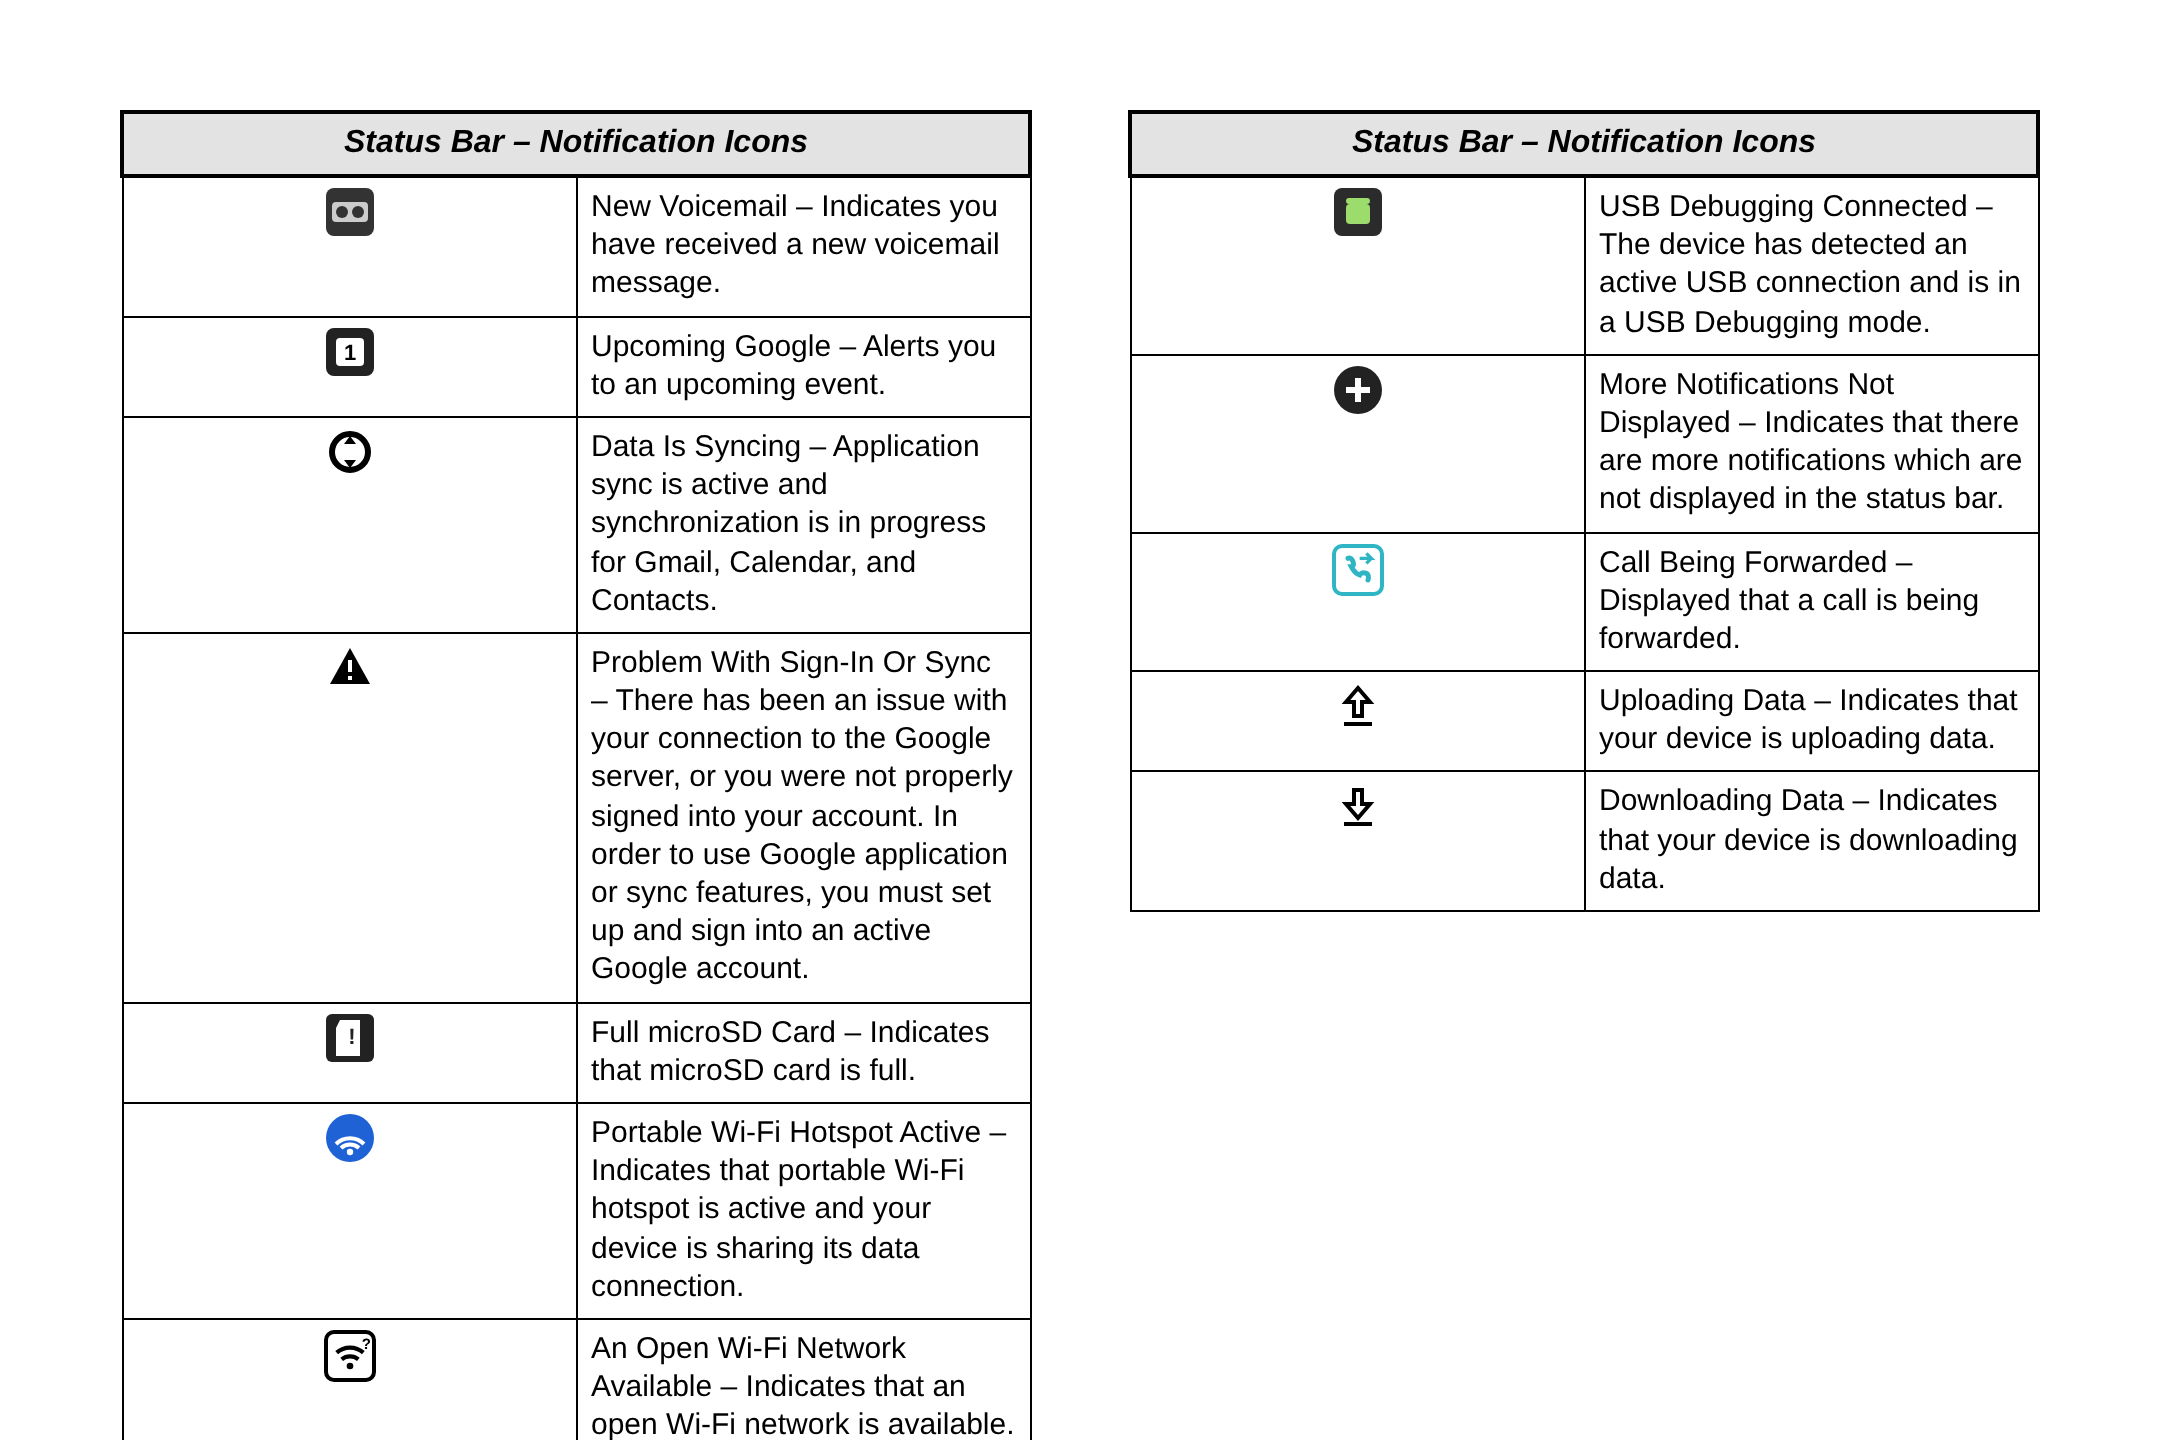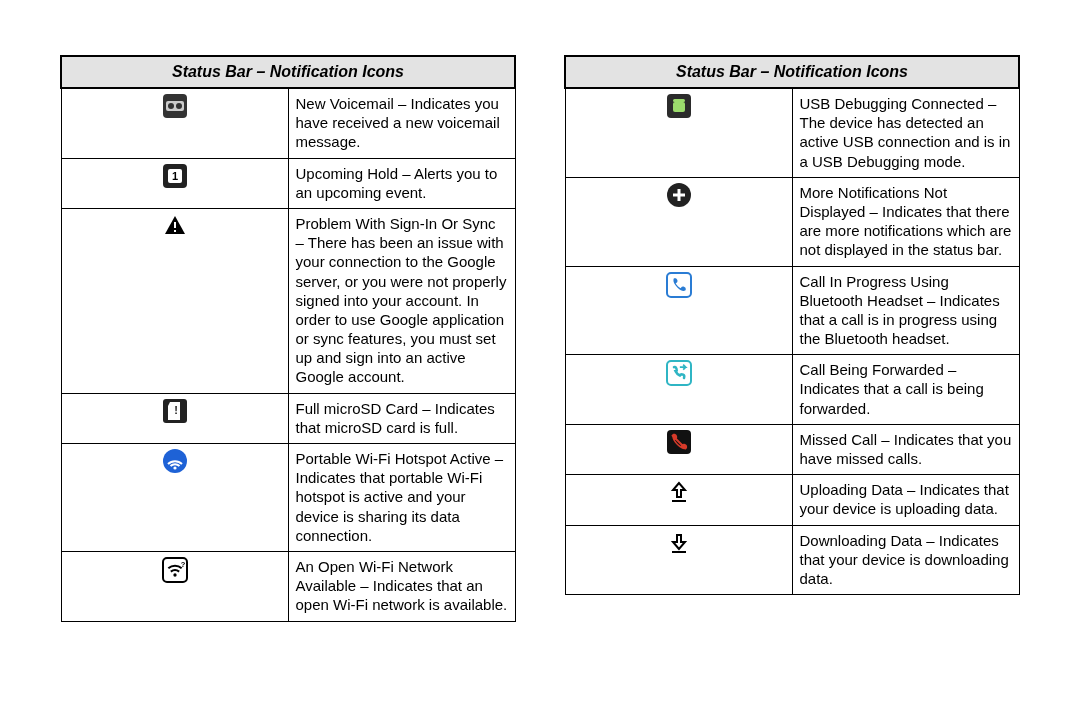--- a/index.html
+++ b/index.html
@@ -92,21 +92,31 @@
                 </span></td>
               <td><span class="term">New Voicemail</span><span> – </span><span>Indicates you have received a new voicemail message.</span></td>
             </tr>
             <tr>
               <td class="icon-cell"><span class="ibox" style="background:#222;">
                   <svg width="24" height="24" viewBox="0 0 24 24">
                     <rect x="5" y="5" width="14" height="14" rx="2" fill="#fff"></rect>
                     <text x="12" y="16" text-anchor="middle" font-size="11" font-family="Arial" fill="#000" font-weight="bold">1</text>
                   </svg>
                 </span></td>
-              <td><span class="term">Upcoming Hold</span><span> – </span><span>Alerts you to an upcoming event.</span></td>
+              <td><span class="term">Upcoming Google</span><span> – </span><span>Alerts you to an upcoming event.</span></td>
+            </tr>
+            <tr>
+              <td class="icon-cell"><span class="ibox">
+                  <svg width="24" height="24" viewBox="0 0 24 24">
+                    <circle cx="12" cy="12" r="9" fill="none" stroke="#000" stroke-width="3"></circle>
+                    <path d="M12 4 L15 8 L9 8 Z" fill="#000"></path>
+                    <path d="M12 20 L9 16 L15 16 Z" fill="#000"></path>
+                  </svg>
+                </span></td>
+              <td><span class="term">Data Is Syncing</span><span> – </span><span>Application sync is active and synchronization is in progress for Gmail, Calendar, and Contacts.</span></td>
             </tr>
             <tr>
               <td class="icon-cell"><span class="ibox">
                   <svg width="24" height="24" viewBox="0 0 24 24">
                     <path d="M12 2 L22 20 L2 20 Z" fill="#000"></path>
                     <rect x="11" y="8" width="2" height="6" fill="#fff"></rect>
                     <rect x="11" y="16" width="2" height="2" fill="#fff"></rect>
                   </svg>
                 </span></td>
               <td><span class="term">Problem With Sign-In Or Sync</span><span> – </span><span>There has been an issue with your connection to the Google server, or you were not properly signed into your account. In order to use Google application or sync features, you must set up and sign into an active Google account.</span></td>
@@ -167,44 +177,27 @@
             <tr>
               <td class="icon-cell"><span class="ibox" style="background:#222;border-radius:50%;">
                   <svg width="24" height="24" viewBox="0 0 24 24">
                     <rect x="10.5" y="6" width="3" height="12" fill="#fff"></rect>
                     <rect x="6" y="10.5" width="12" height="3" fill="#fff"></rect>
                   </svg>
                 </span></td>
               <td><span class="term">More Notifications Not Displayed</span><span> – </span><span>Indicates that there are more notifications which are not displayed in the status bar.</span></td>
             </tr>
             <tr>
-              <td class="icon-cell"><span class="ibox" style="background:#fff;border:2px solid #2a7cd4;border-radius:5px;width:22px;height:22px;">
-                  <svg width="20" height="20" viewBox="0 0 24 24">
-                    <path d="M6 4 C6 4 9 3 10 6 C11 9 8 10 8 10 C8 10 10 14 14 16 C14 16 15 13 18 14 C21 15 20 18 20 18 C20 18 17 22 10 15 C3 8 6 4 6 4 Z" fill="#2a7cd4"></path>
-                  </svg>
-                </span></td>
-              <td><span class="term">Call In Progress Using Bluetooth Headset</span><span> – </span><span>Indicates that a call is in progress using the Bluetooth headset.</span></td>
-            </tr>
-            <tr>
               <td class="icon-cell"><span class="ibox" style="background:#fff;border:2px solid #2fb5c4;border-radius:5px;width:22px;height:22px;">
                   <svg width="20" height="20" viewBox="0 0 24 24">
                     <path d="M6 5 C6 5 8 4 9 7 C10 10 8 10 8 10 C8 10 10 14 13 15 C13 15 14 13 17 14 C19 15 18 18 18 18" fill="none" stroke="#2fb5c4" stroke-width="3" stroke-linecap="round"></path>
                     <path d="M13 5 L20 5 L17 2 M20 5 L17 8" fill="none" stroke="#2fb5c4" stroke-width="2"></path>
                   </svg>
                 </span></td>
-              <td><span class="term">Call  Being Forwarded</span><span> – </span><span>Indicates that a call is being forwarded.</span></td>
-            </tr>
-            <tr>
-              <td class="icon-cell"><span class="ibox" style="background:#111;border-radius:4px;">
-                  <svg width="24" height="24" viewBox="0 0 24 24">
-                    <path d="M6 4 C6 4 9 3 10 6 C11 9 8 10 8 10 C8 10 10 14 14 16 C14 16 15 13 18 14 C21 15 20 18 20 18 C20 18 17 22 10 15 C3 8 6 4 6 4 Z" fill="#d63a2a"></path>
-                    <line x1="5" y1="5" x2="19" y2="19" stroke="#d63a2a" stroke-width="2"></line>
-                  </svg>
-                </span></td>
-              <td><span class="term">Missed Call</span><span> – </span><span>Indicates that you have missed calls.</span></td>
+              <td><span class="term">Call  Being Forwarded</span><span> – </span><span>Displayed that a call is being forwarded.</span></td>
             </tr>
             <tr>
               <td class="icon-cell"><span class="ibox">
                   <svg width="24" height="24" viewBox="0 0 24 24">
                     <path d="M12 3 L6 10 L10 10 L10 17 L14 17 L14 10 L18 10 Z" fill="none" stroke="#000" stroke-width="2"></path>
                     <line x1="5" y1="21" x2="19" y2="21" stroke="#000" stroke-width="2"></line>
                   </svg>
                 </span></td>
               <td><span class="term">Uploading Data</span><span> – </span><span>Indicates that your device is uploading data.</span></td>
             </tr>

